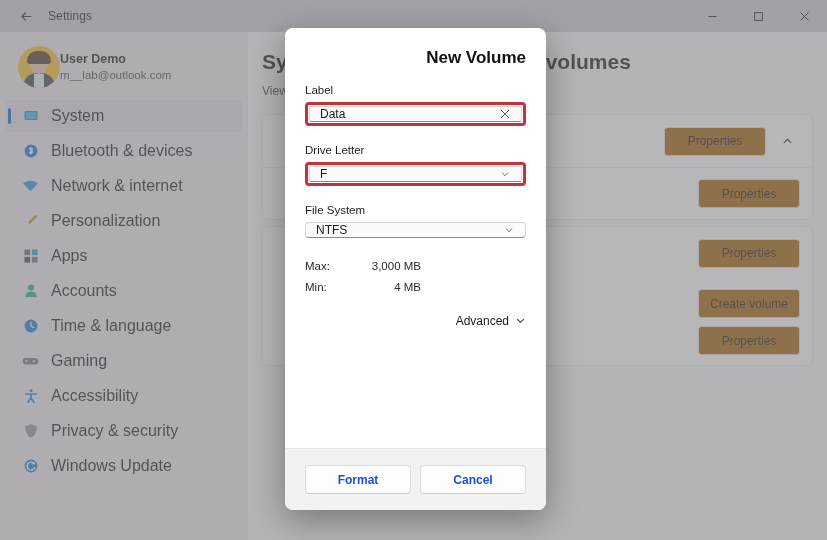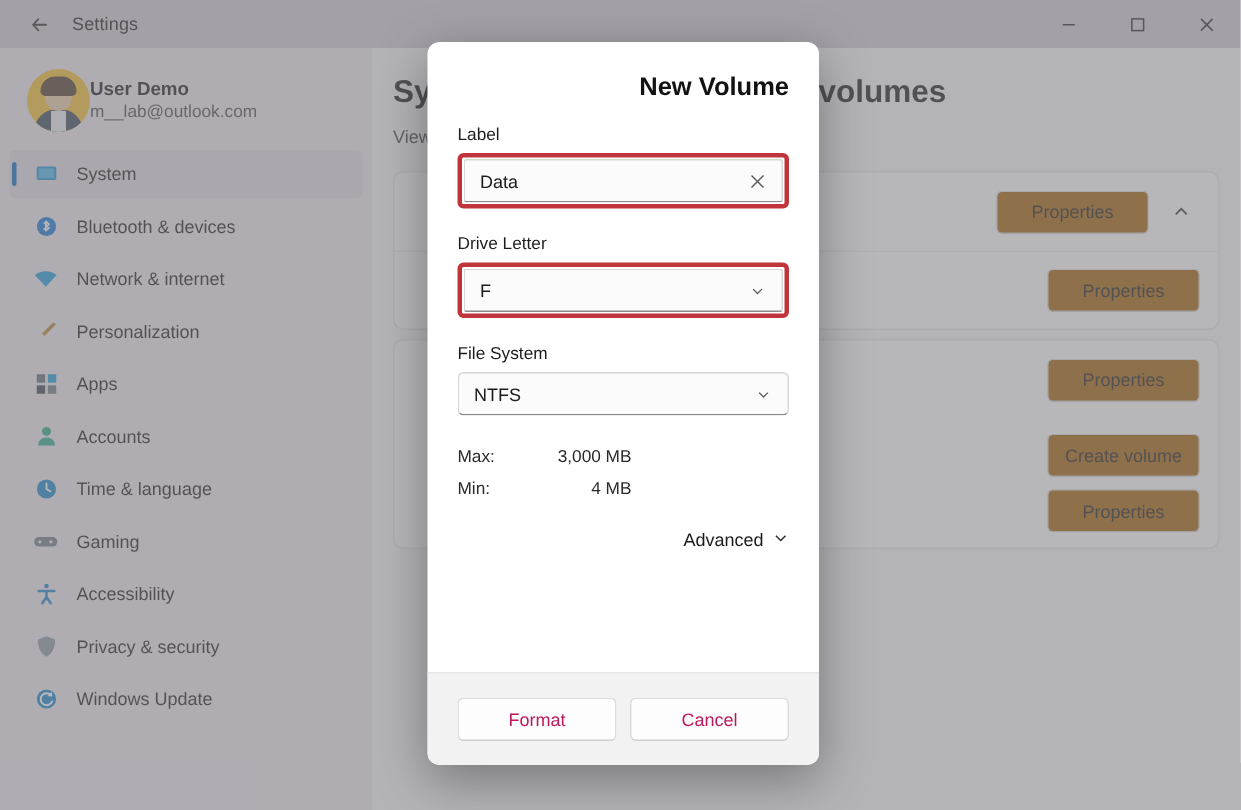--- a/index.html
+++ b/index.html
@@ -135,21 +135,21 @@
   .nav-item.selected::before {
     content: "";
     position: absolute; left: 2px; top: 8px;
     width: 3px; height: 16px;
     background: #0f6cbd; border-radius: 2px;
   }
   .nav-icon {
     width: 17px; height: 17px; flex: 0 0 auto;
     display: flex; align-items: center; justify-content: center;
   }
-  .nav-label { font-size: 12px; color: #1c1c1c; }
+  .nav-label { font-size: 16px; color: #1c1c1c; }
 
   
   #main {
     position: absolute; top: 32px; left: 248px;
     width: 579px; height: 508px;
     background: #f3f3f3;
     overflow: hidden;
   }
   #page-title {
     font-size: 21px; font-weight: bold; color: #1a1a1a;
@@ -222,21 +222,21 @@
   }
   .field-label {
     font-size: 11.5px; color: #1d1d1d;
     margin-bottom: 6px;
   }
   .field-group { margin-bottom: 18px; }
   .field-group.tight { margin-bottom: 16px; }
 
   .ctl {
     position: relative;
-    height: 29px;
+    height: 16px;
     background: #fbfbfb;
     border: 1px solid #d7d7d7;
     border-bottom: 1px solid #8a8a8a;
     border-radius: 4px;
     display: flex; align-items: center;
   }
   .ctl .ctl-text {
     font-size: 12px; color: #1b1b1b;
     padding-left: 10px;
   }
@@ -279,22 +279,22 @@
     display: flex; gap: 9px;
   }
   .footer-btn {
     flex: 1 1 0;
     height: 29px;
     background: #fdfdfd;
     border: 1px solid #dcdcdc;
     border-bottom-color: #cfcfcf;
     border-radius: 4px;
     font-family: "Liberation Sans", sans-serif;
-    font-size: 12px; color: #be185d;
-    display: flex; align-items: center; justify-content: center;
+    font-size: 12px; color: #1d4ed8;
+    display: flex; align-items: center; justify-content: center; font-weight: bold;
   }
 </style>
 </head>
 <body>
 
 <div id="app-window">
 
   <div id="main">
     <div id="page-title">System &gt; Storage &gt; Disks &amp; volumes</div>
     <div id="page-subtitle">View storage usage and manage disks and volumes</div>

